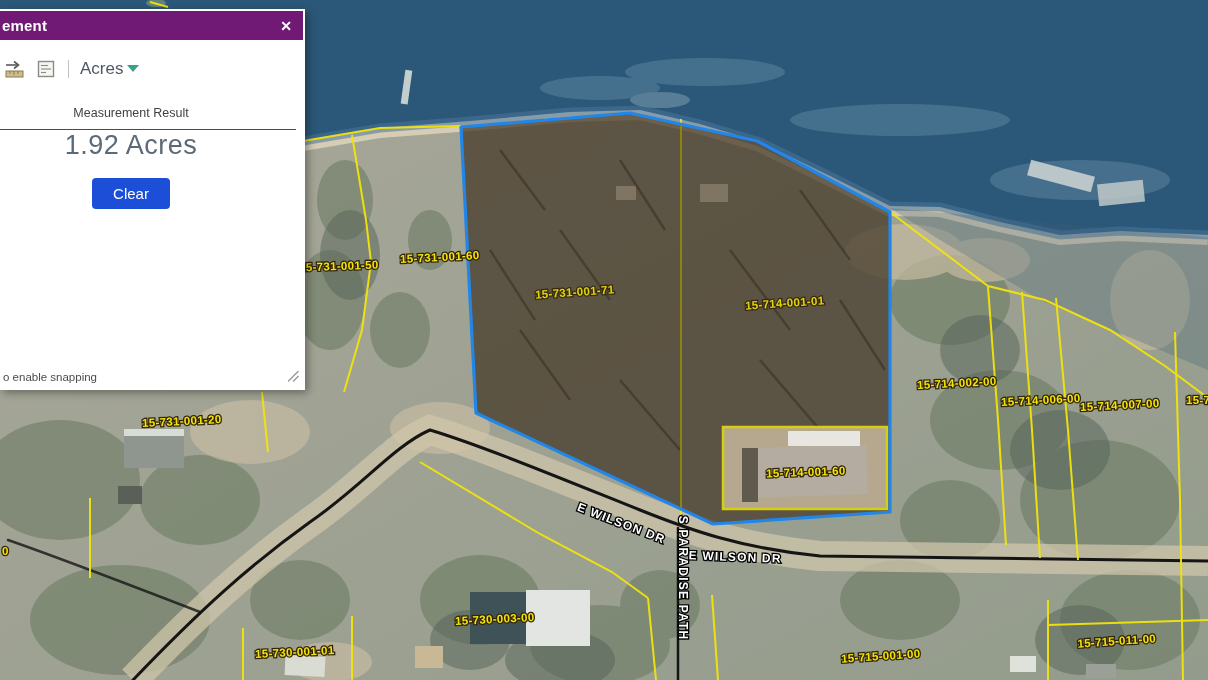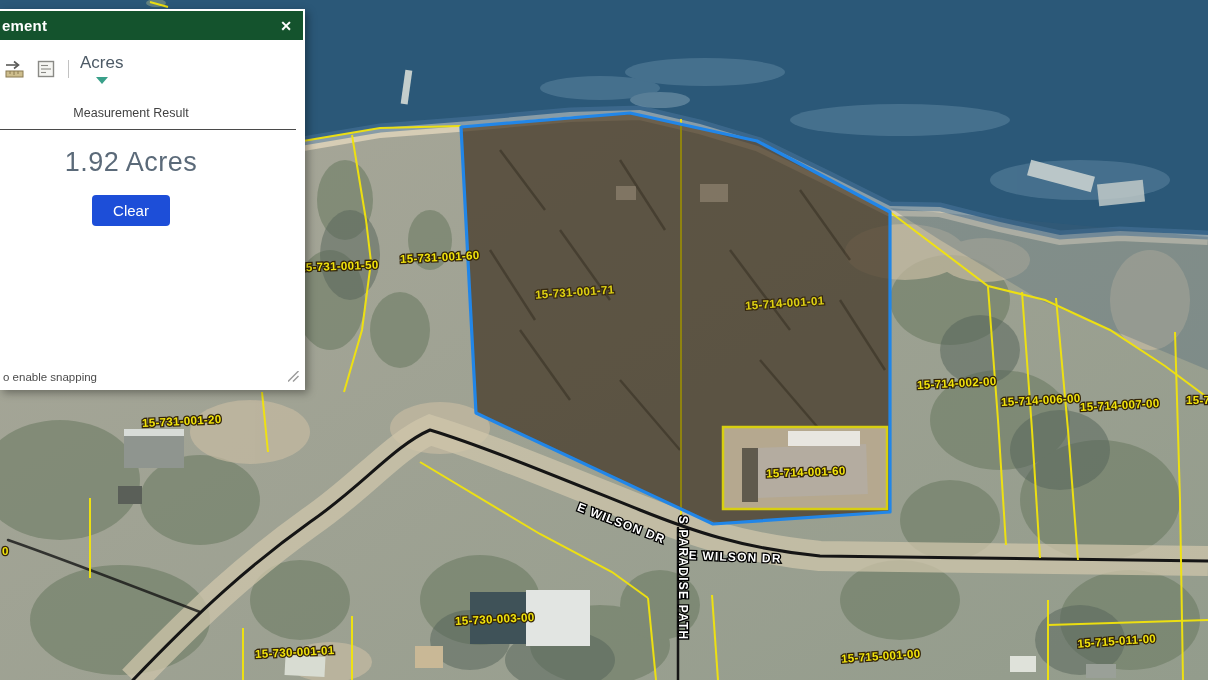--- a/index.html
+++ b/index.html
@@ -5,35 +5,35 @@
   html,body{margin:0;padding:0;background:#222;}
   *{box-sizing:border-box;}
   .stage{position:relative;width:1208px;height:680px;overflow:hidden;
          font-family:"Liberation Sans",sans-serif;background:#9aa294;}
   .map-svg{position:absolute;left:0;top:0;width:1208px;height:680px;display:block;}
 
   
   .panel{position:absolute;left:0;top:9px;width:305px;height:381px;background:#fff;
          border-top:2px solid #fff;border-right:2px solid #fff;
          box-shadow:3px 3px 8px rgba(0,0,0,.35);}
-  .panel-header{height:29px;background:#14532d;color:#fff;display:flex;align-items:center;
+  .panel-header{height:29px;background:#701a75;color:#fff;display:flex;align-items:center;
                 padding:0 9px 0 2px;font-weight:bold;font-size:15px;}
   .panel-title{flex:1;letter-spacing:.2px;}
   .close-x{font-size:14px;font-weight:bold;cursor:pointer;line-height:1;padding:2px;}
   .toolbar{display:flex;align-items:center;gap:9px;padding:17px 0 0 4px;height:40px;}
   .tool-btn{width:22px;height:22px;display:flex;align-items:center;justify-content:center;cursor:pointer;}
   .tb-sep{width:1px;height:18px;background:#c2c2c2;margin:0 2px;}
-  .unit-dd{display:flex;align-items:center;gap:4px;cursor:pointer;flex-direction:column;}
+  .unit-dd{display:flex;align-items:center;gap:4px;cursor:pointer;}
   .unit-label{font-size:17px;color:#4d5a66;}
   .caret{width:0;height:0;border-left:6px solid transparent;border-right:6px solid transparent;
          border-top:7px solid #3aa08a;}
   .content-col{width:262px;text-align:center;}
   .result-head{margin-top:26px;font-size:12.5px;color:#424242;}
   .divider{width:296px;border-bottom:1px solid #4a4a4a;margin-top:9px;}
-  .result-value{margin-top:17px;font-size:27px;color:#5b6a79;letter-spacing:.5px;}
+  .result-value{font-size:27px;color:#5b6a79;letter-spacing:.5px;}
   .clear-btn{margin-top:17px;background:#1d4ed8;color:#fff;border:none;border-radius:4px;
              font-size:15px;padding:7px 21px;cursor:pointer;font-family:"Liberation Sans",sans-serif;}
   .snap-hint{position:absolute;left:3px;bottom:7px;font-size:11.5px;color:#4c4c4c;}
   .resize-h{position:absolute;right:4px;bottom:4px;}
 
   
   .parcel-label{font:bold 11.5px "Liberation Sans",sans-serif;fill:#f2e40c;
                 stroke:#33250a;stroke-width:2.6px;paint-order:stroke;letter-spacing:.3px;}
   .parcel-dim{opacity:.88;}
   .road-label{font:bold 12px "Liberation Sans",sans-serif;fill:#ffffff;

